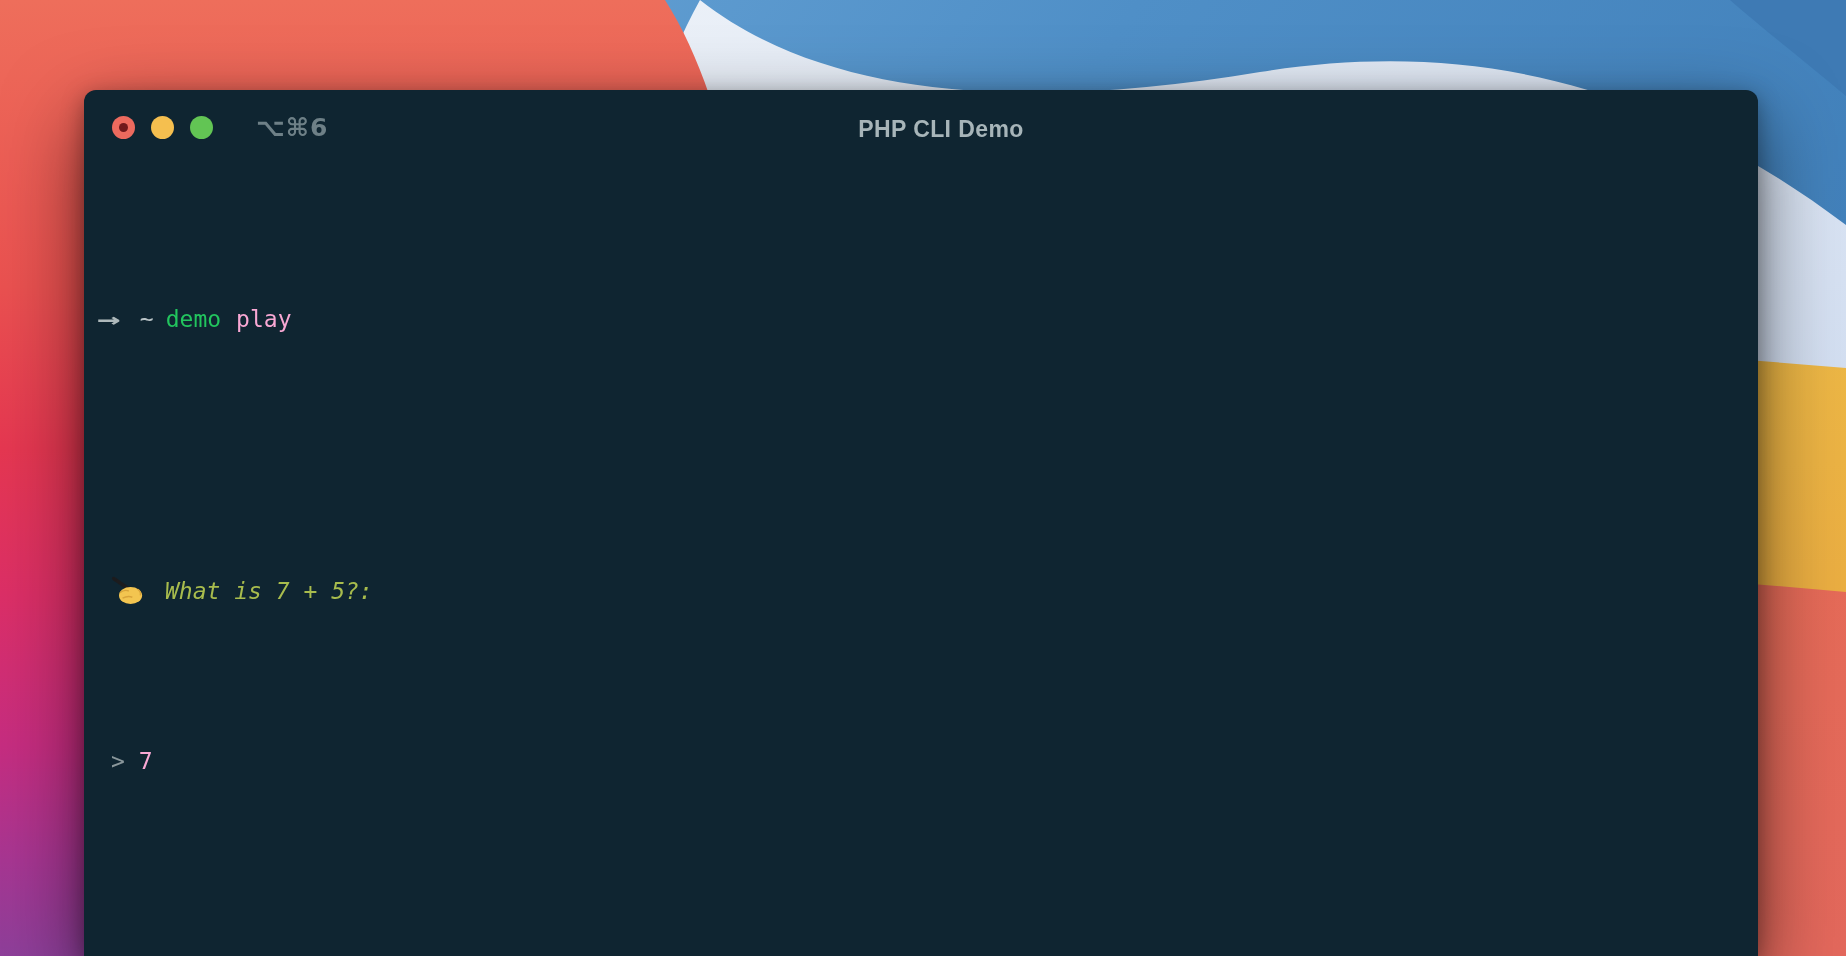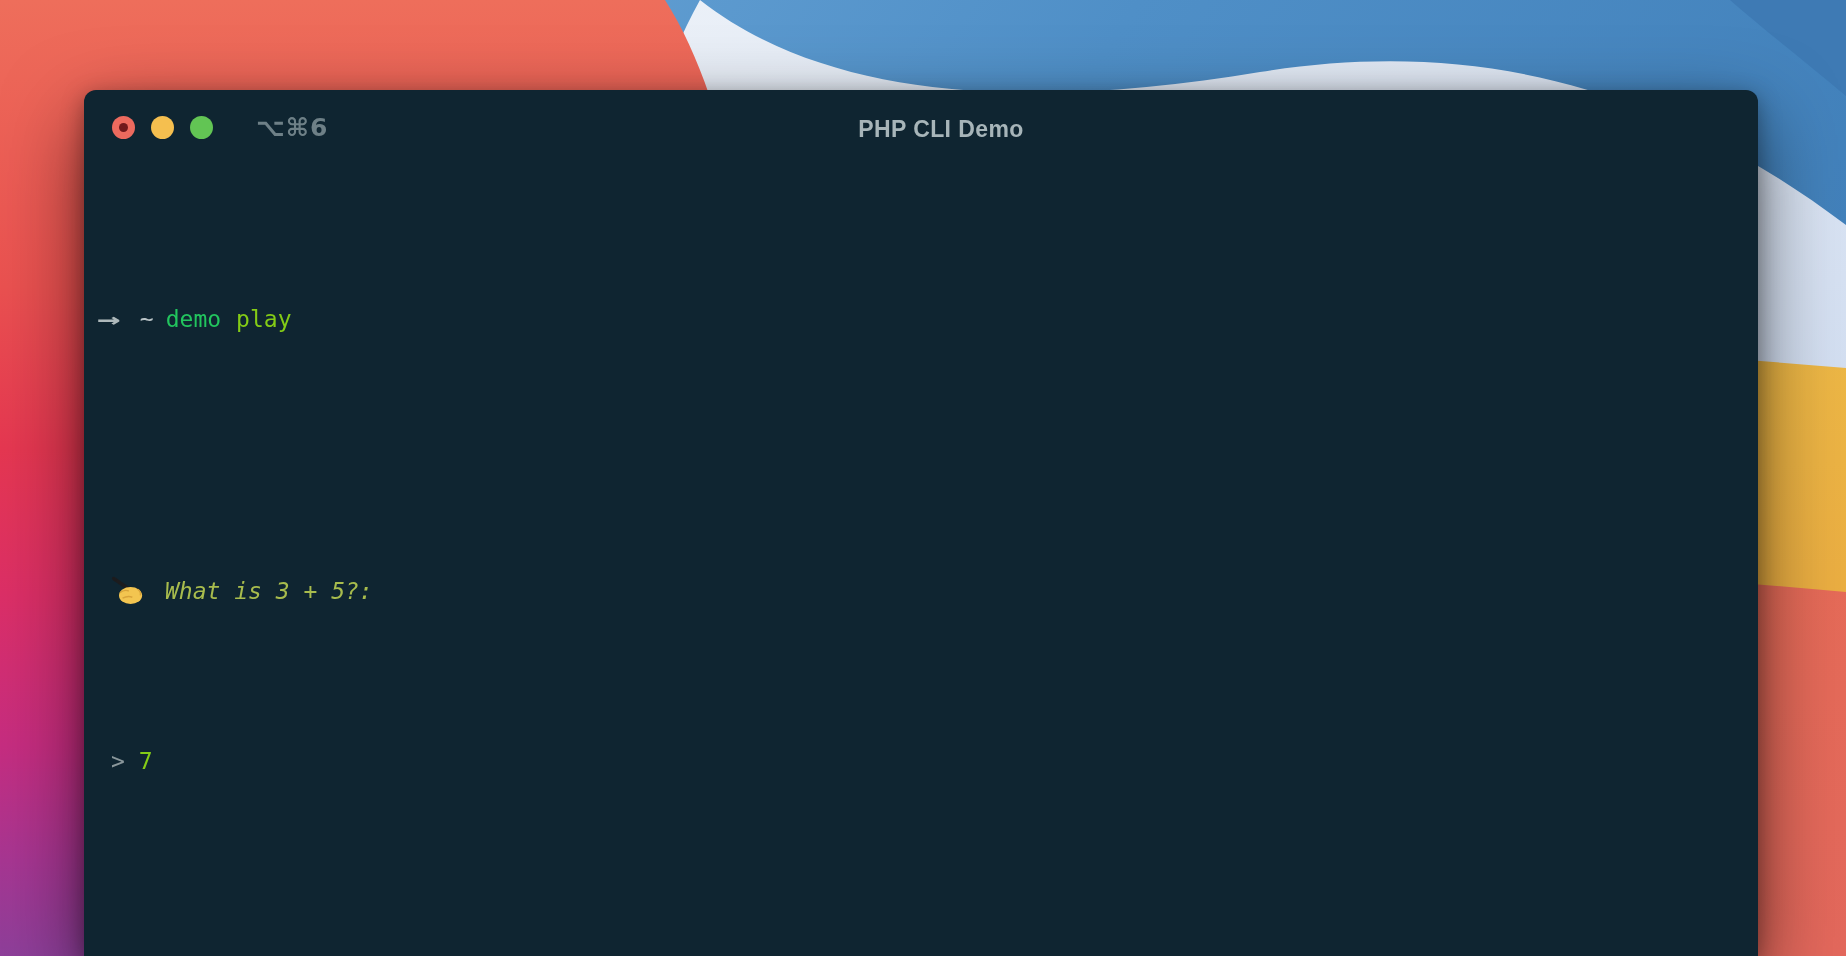--- a/index.html
+++ b/index.html
@@ -36,21 +36,21 @@
   }
 
   
   .term{
     position:absolute;left:0;right:0;top:76px;bottom:0;
     padding-left:13px;overflow:hidden;
     font:23px/34px "DejaVu Sans Mono",monospace;color:#b9c3c6;
     white-space:pre;
   }
   .line{height:34px;display:flex;align-items:center;}
-  .fg{color:#84cc16;}
+  .fg{color:#f9a8d4;}
   .dim{color:#8a979b;}
   .green{color:#a8bc4d;font-style:italic;}
   .cmd{color:#22c55e;}
   .arrow{display:inline-block;transform:scaleX(1.7);transform-origin:left center;color:#aeb9bb;font-weight:700;}
   .tilde{margin-left:29px;color:#b9c3c6;}
   .cmdname{margin-left:12px;}
   .cmdarg{margin-left:15px;}
   .ml14{margin-left:14px;}
   .qicon{width:32px;height:32px;margin-left:14px;margin-right:22px;flex:0 0 auto;}
 </style>
@@ -122,21 +122,21 @@
     
     <div class="line">
       <svg class="qicon" viewBox="0 0 36 36">
         <path d="M3 4 L19 15" stroke="#1c1c1e" stroke-width="4" stroke-linecap="round"></path>
         <path d="M1.5 2.5 L6 5.5 L3.5 7 Z" fill="#1c1c1e"></path>
         <ellipse cx="22" cy="23" rx="13" ry="9.5" fill="#f3c550"></ellipse>
         <path d="M10 20 q5 -4 10 -2" stroke="#d9a43a" stroke-width="1.6" fill="none"></path>
         <path d="M13 26 q6 -3 11 -1" stroke="#d9a43a" stroke-width="1.6" fill="none"></path>
         <path d="M30 16 q4 3 3 7" stroke="#d9a43a" stroke-width="1.6" fill="none"></path>
       </svg>
-      <span class="green">What is 3 + 5?:</span>
+      <span class="green">What is 7 + 5?:</span>
     </div>
 
     
     <div class="line">
       <span class="dim ml14">&gt;</span>
       <span class="fg ml14">7</span>
     </div>
     <div class="line"></div>
 
     

